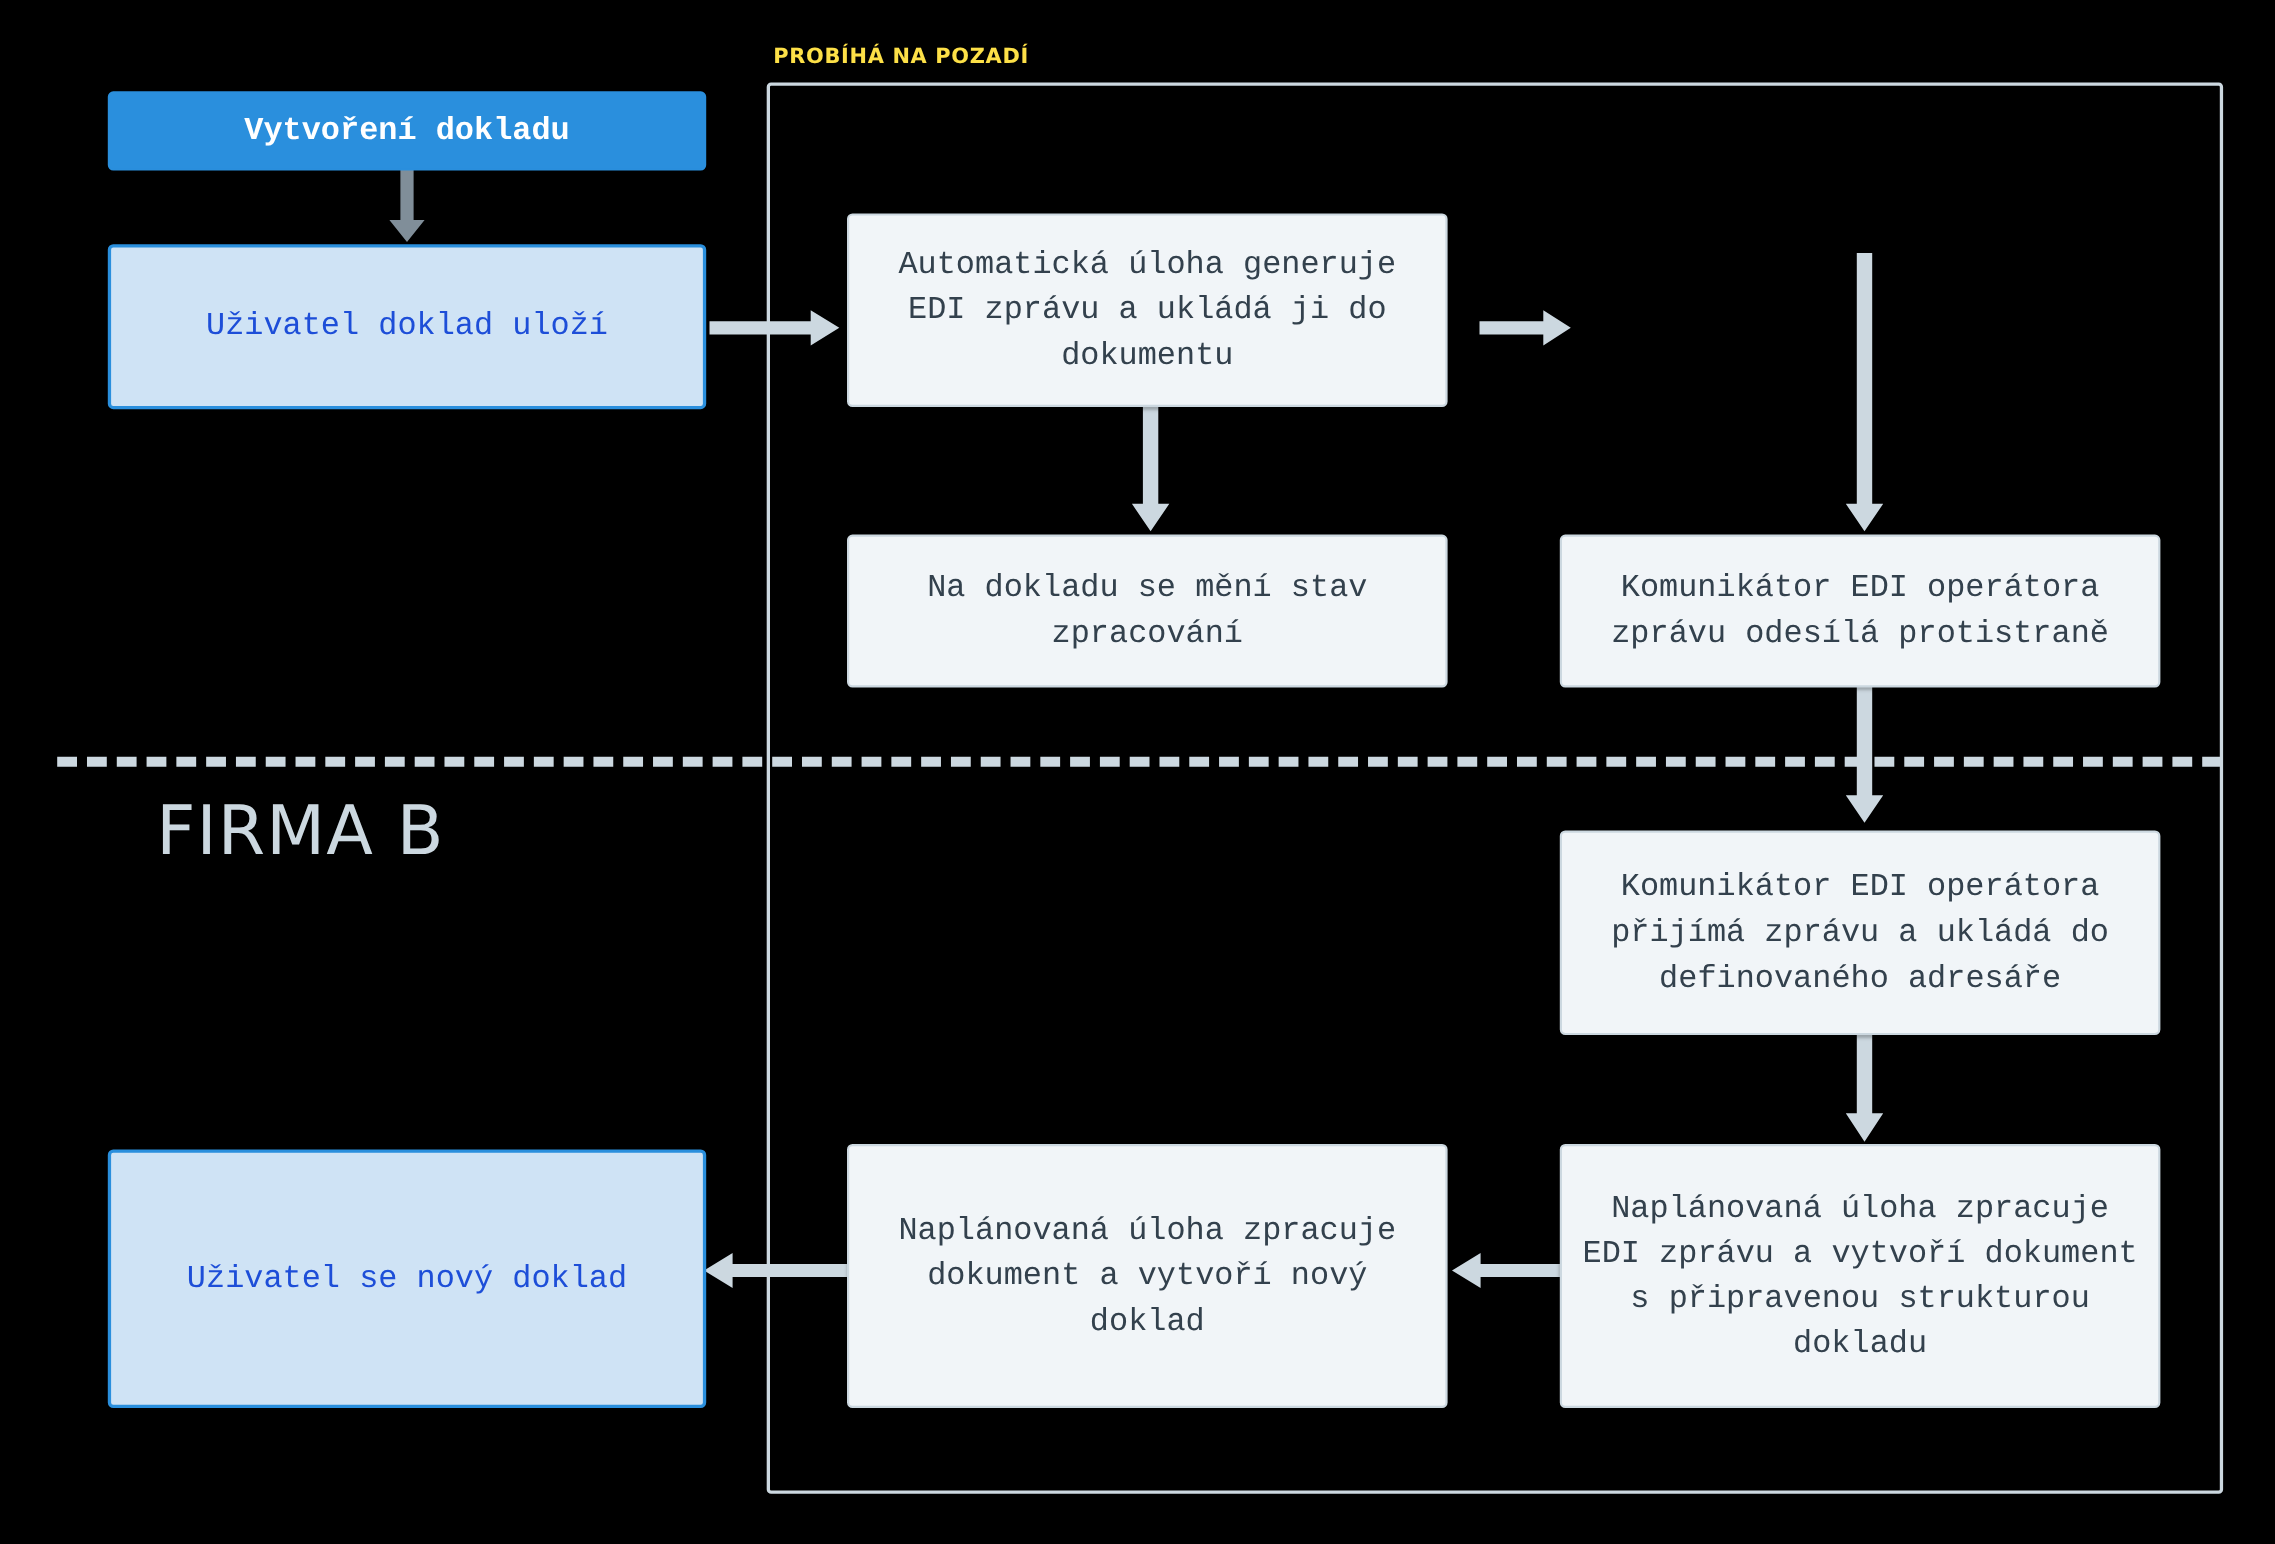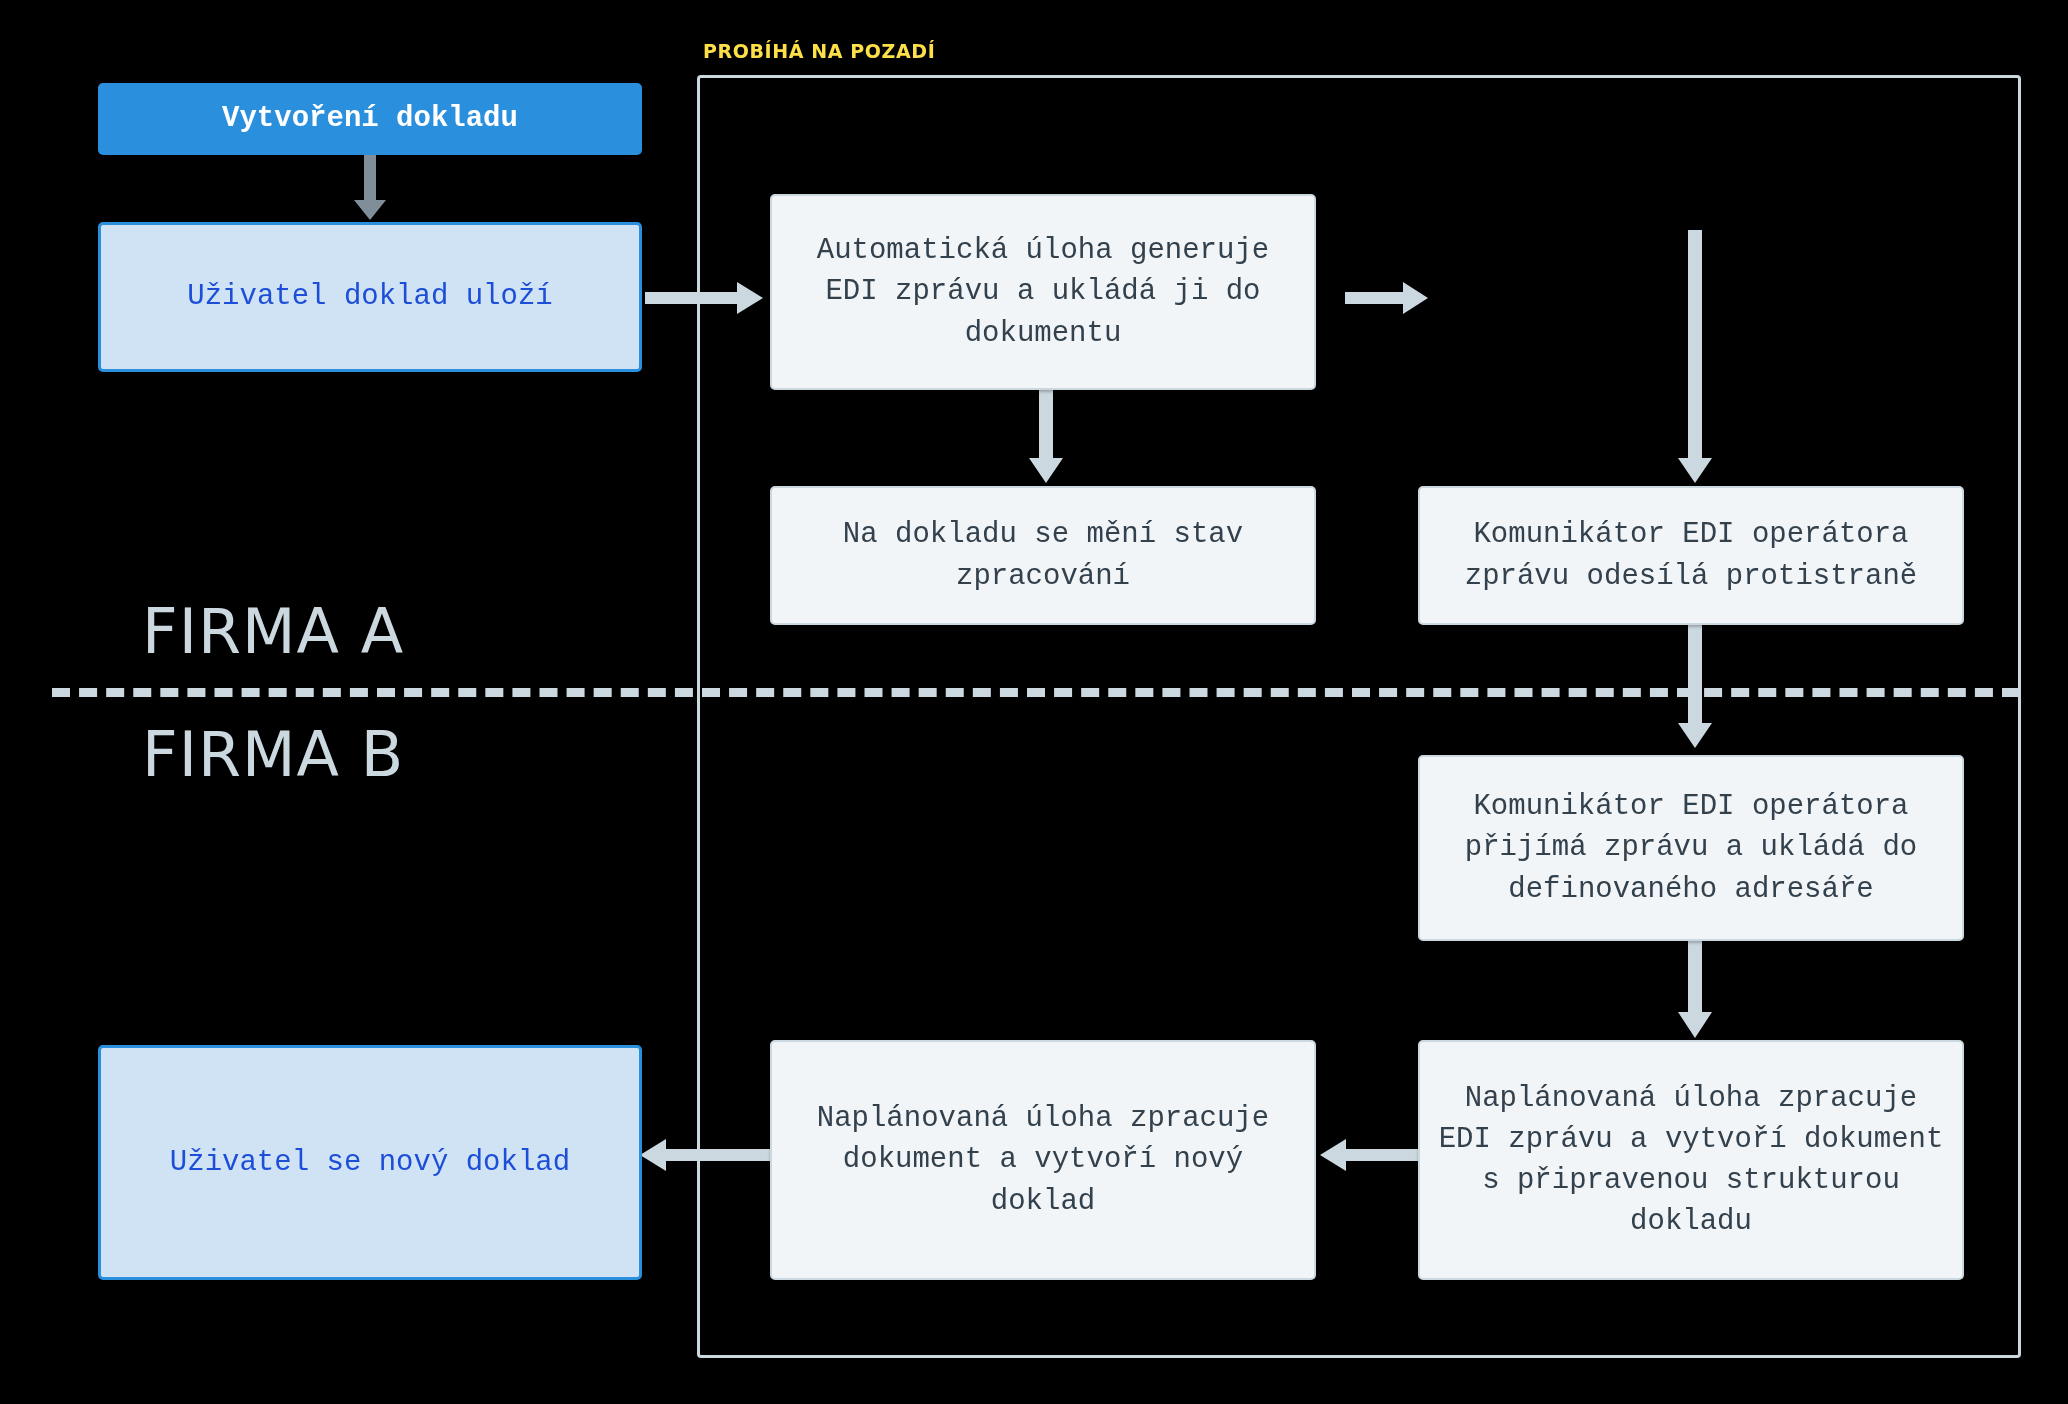--- a/index.html
+++ b/index.html
@@ -95,21 +95,20 @@
 <body>
 
 <div id="stage">
 
   <div class="bg-container" style="left:697px; top:75px; width:1324px; height:1283px;"></div>
 
   <div class="bg-container-label" style="left:697px; top:40px;">PROBÍHÁ NA POZADÍ</div>
 
   <div class="divider" style="left:52px; top:688px; width:1968px;"></div>
 
-  <div class="lane-label" style="left:142px; top:601px;">FIRMA A</div>
 
   <div class="lane-label" style="left:142px; top:724px;">FIRMA B</div>
 
   <div class="arrow" style="left:350px; top:152px; width:40px; height:70px;">
     <svg width="40" height="70" viewBox="0 0 40 70">
       <path d="M14,0 L26,0 L26,48 L36,48 L20,68 L4,48 L14,48 Z" fill="#808e99"></path>
     </svg>
   </div>
 
   <div class="arrow" style="left:645px; top:278px; width:120px; height:40px;">
@@ -161,21 +160,21 @@
   </div>
 
   <div class="node header" style="left:98px; top:83px; width:544px; height:72px;">
     <span>Vytvoření dokladu</span>
   </div>
 
   <div class="node user" style="left:98px; top:222px; width:544px; height:150px;">
     <span>Uživatel doklad uloží</span>
   </div>
 
-  <div class="node auto" style="left:770px; top:194px; width:546px; height:196px;">
+  <div class="node auto" style="left:770px; top:194px; width:546px; height:176px;">
     <span>Automatická úloha generuje EDI zprávu a ukládá ji do dokumentu</span>
   </div>
 
 
   <div class="node auto" style="left:770px; top:486px; width:546px; height:139px;">
     <span>Na dokladu se mění stav zpracování</span>
   </div>
 
   <div class="node auto" style="left:1418px; top:486px; width:546px; height:139px;">
     <span>Komunikátor EDI operátora zprávu odesílá protistraně</span>

